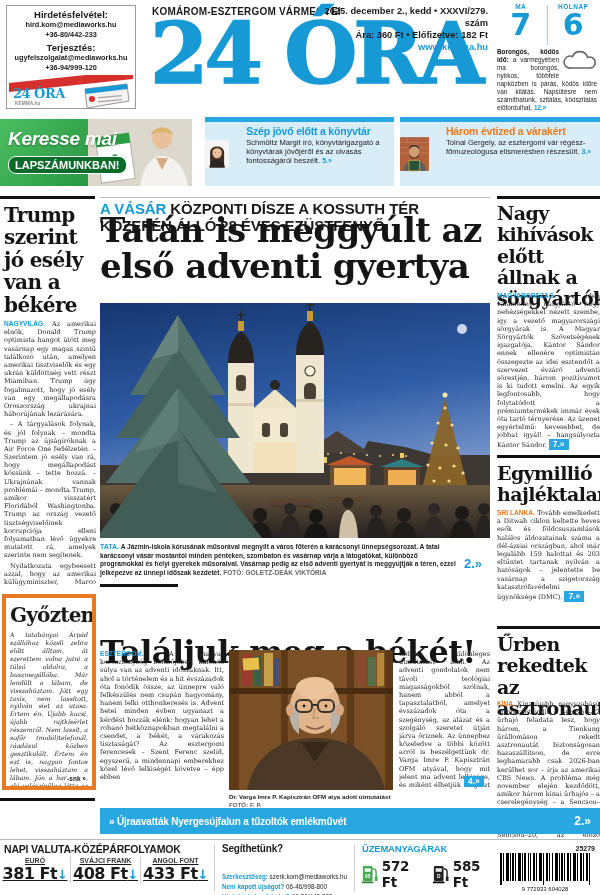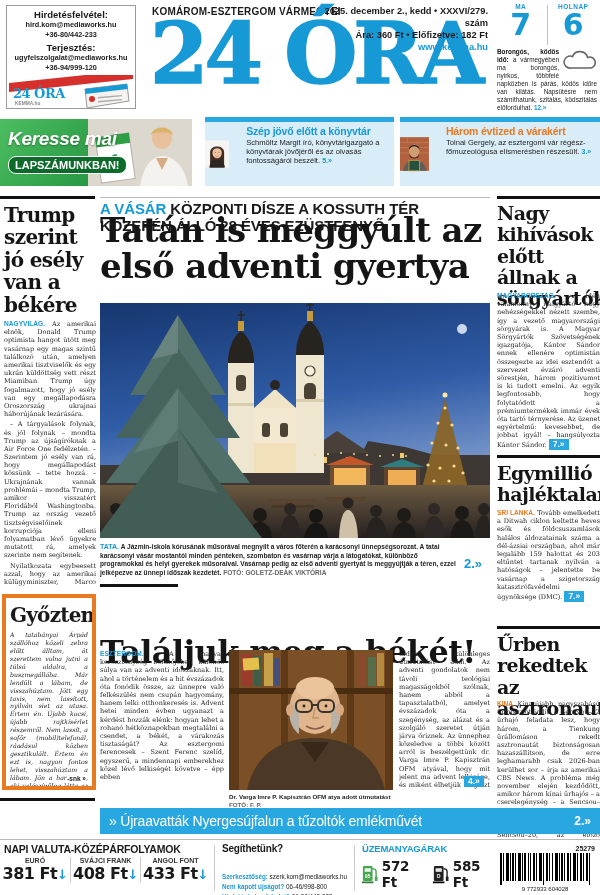--- a/index.html
+++ b/index.html
@@ -81,27 +81,27 @@
   .gyoztem p { font-family:"DejaVu Serif",serif; font-style:italic; font-size:6.2px; line-height:1.28;
                text-align:justify; color:#222; }
   .gy-sig { position:absolute; right:6px; bottom:4px; background:#fff; font-weight:bold; font-size:6.5px; }
 
   .caption { font-size:6.6px; font-weight:bold; line-height:1.3; color:#222; }
   .caption .credit { color:#666; }
   .bigref { font-size:13px; font-weight:bold; color:#1799d6; }
 
   .banner { left:100px; top:808px; width:500px; height:26px; background:#29a7e0; color:#fff;
             display:flex; align-items:center; padding:0 9px; }
-  .banner .b-text { flex:1; font-weight:normal; font-size:14px; letter-spacing:-0.2px; }
+  .banner .b-text { flex:1; font-weight:bold; font-size:10px; letter-spacing:-0.2px; }
   .banner .b-ref { font-weight:bold; font-size:12px; }
 
   
   .f-title { font-size:10.5px; font-weight:bold; letter-spacing:-0.2px; }
   .cur-row { left:0; top:857px; width:212px; display:flex; }
-  .cur-item { width:70px; text-align:center; }
+  .cur-item { width:70px; text-align:center;text-decoration:underline; }
   .cur-item + .cur-item { border-left:1px solid #ccc; }
   .cur-label { font-size:7px; font-weight:bold; color:#333; }
   .cur-val { font-family:"DejaVu Sans",sans-serif; font-weight:bold; font-size:16px; letter-spacing:-0.5px; }
   .down { color:#1799d6; font-size:13px; font-weight:bold; }
   .vsep { top:845px; width:1px; height:46px; background:#ccc; }
   .help-line { font-size:6.3px; line-height:1.55; color:#222; }
   .help-line b { color:#1799d6; }
   .fuel-row { display:flex; align-items:center; gap:4px; margin-top:4px; }
   .fuel-val { font-size:13.5px; font-weight:bold; font-family:"DejaVu Sans",sans-serif; letter-spacing:-0.3px; }
 </style>

